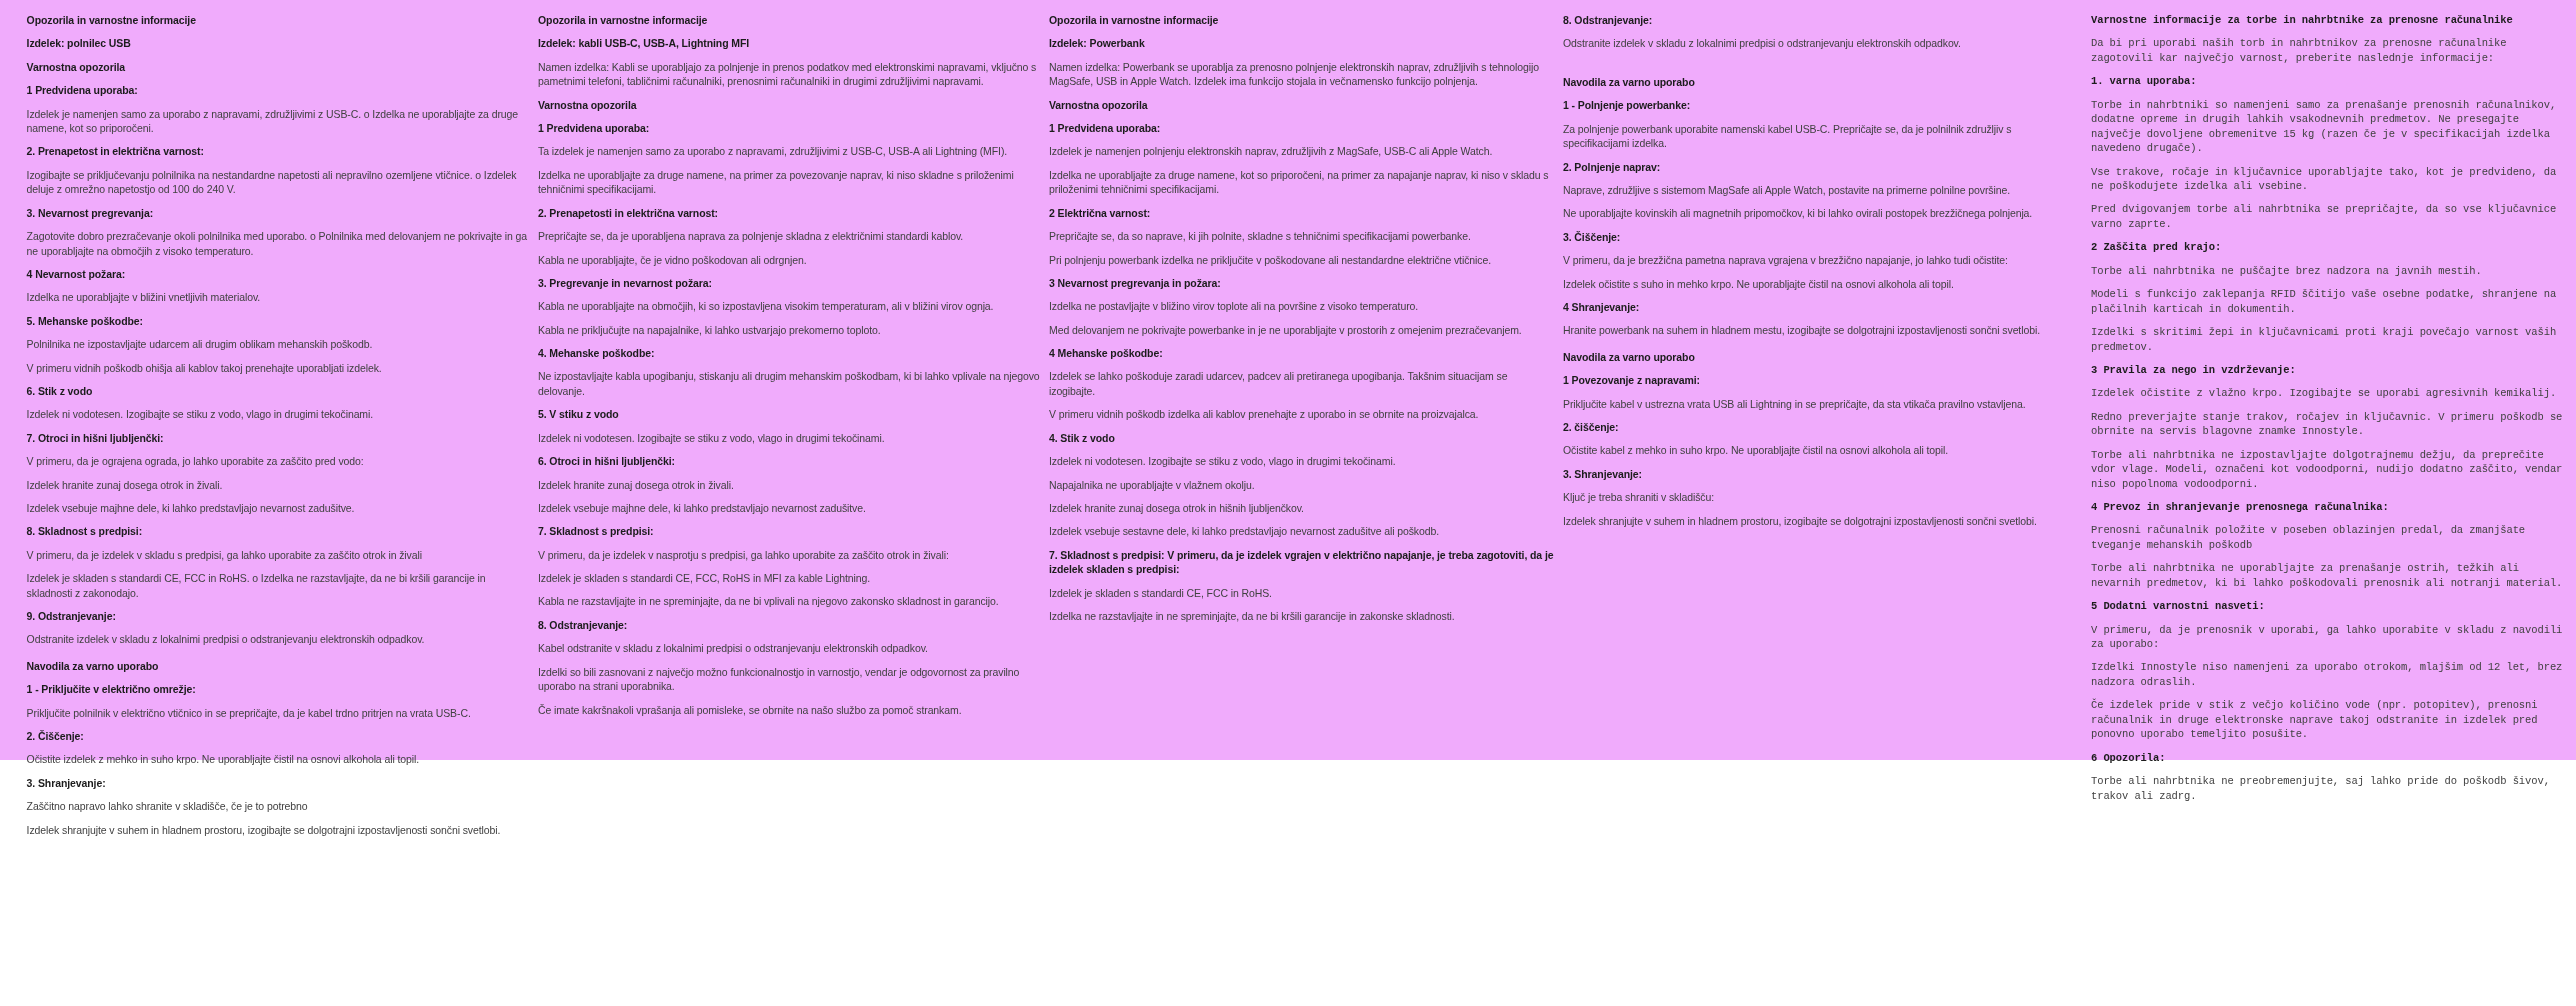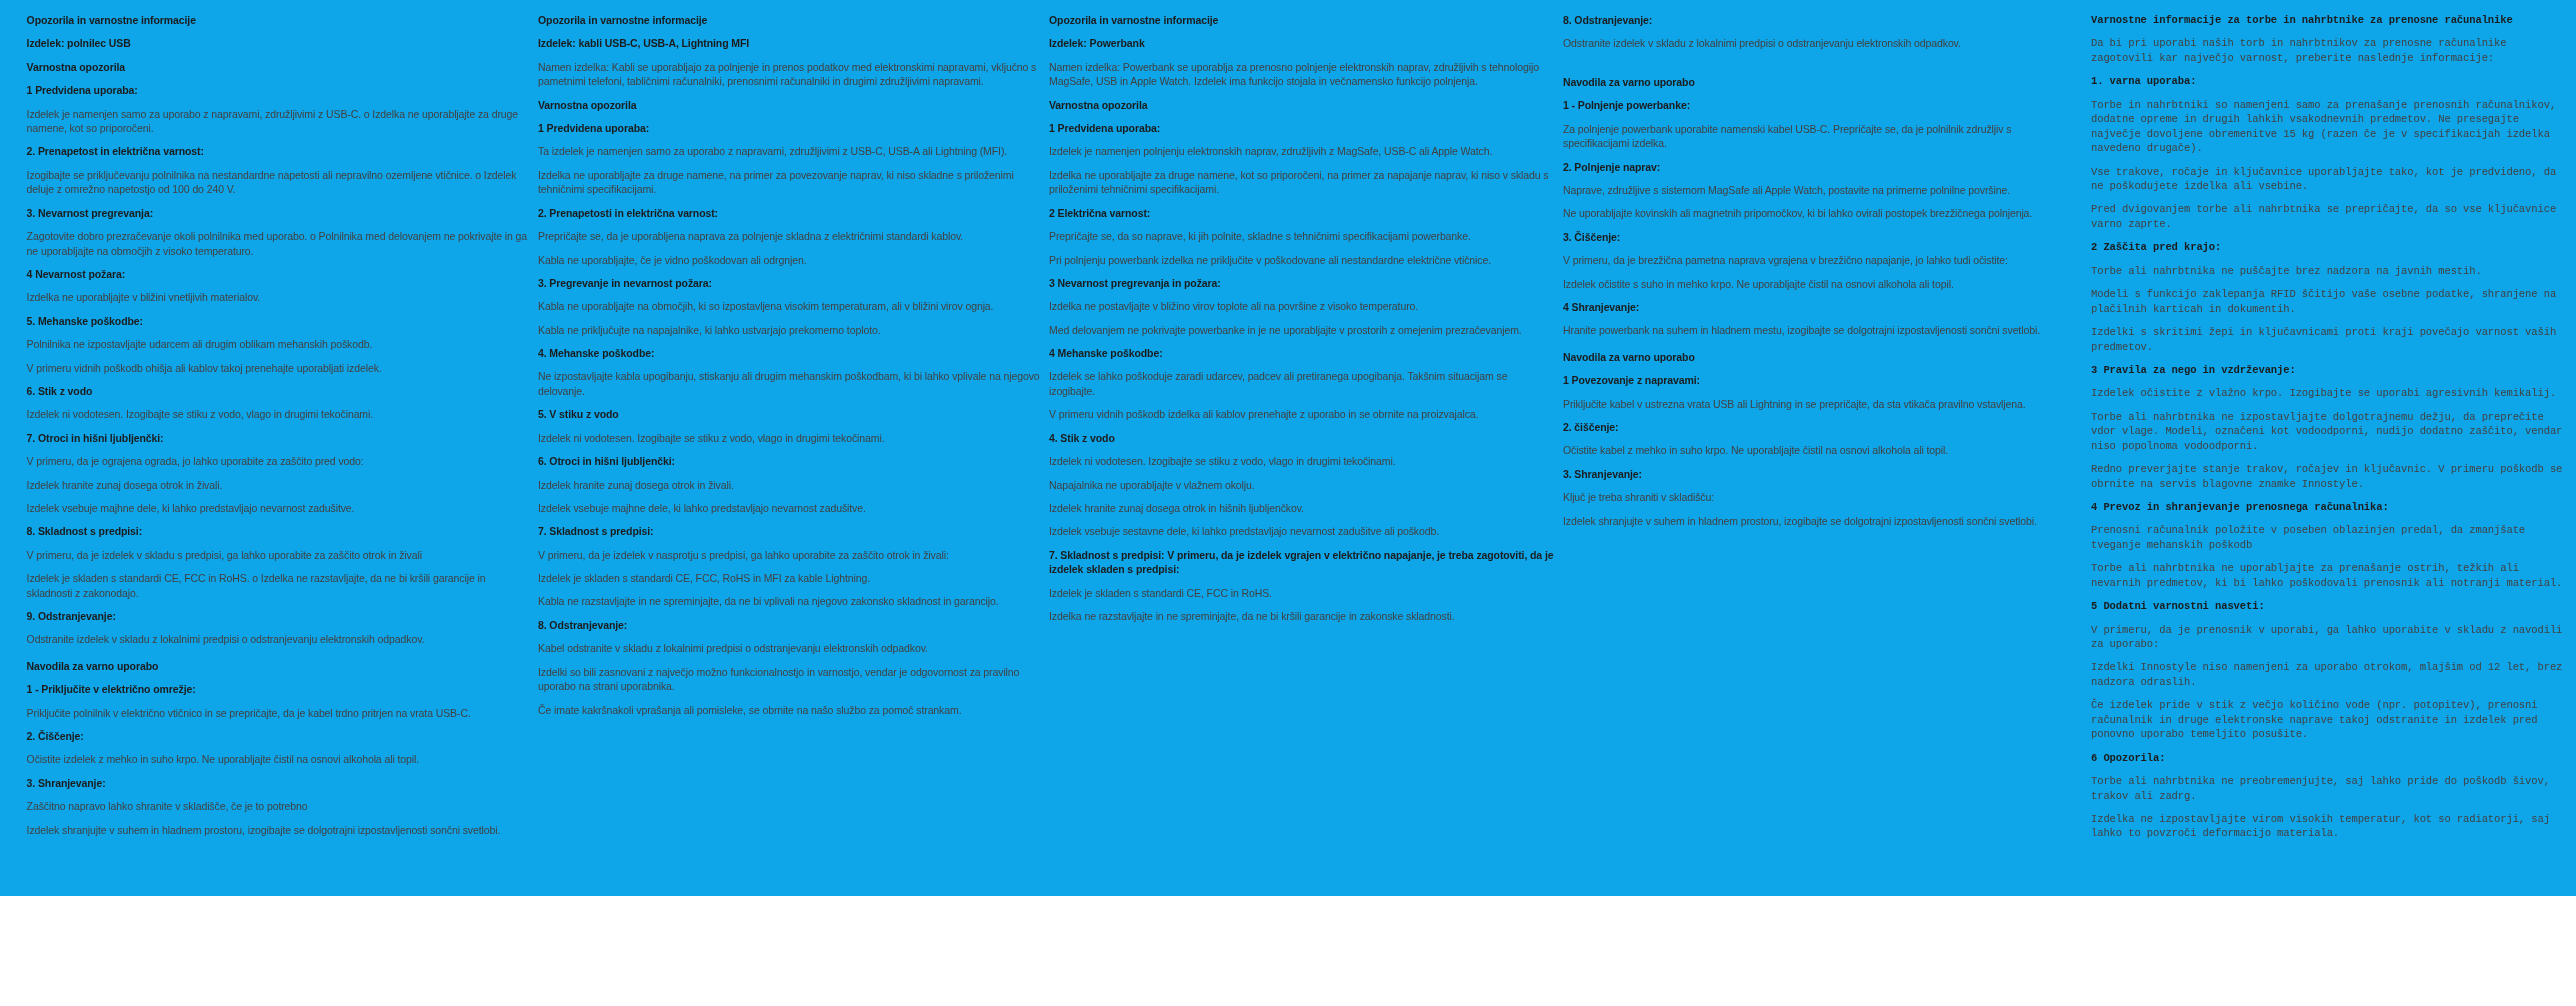--- a/index.html
+++ b/index.html
@@ -7,22 +7,22 @@
     padding: 0;
     width: 2576px;
     height: 1006px;
     background: #ffffff;
     overflow: hidden;
     font-family: "Liberation Sans", sans-serif;
   }
   .page {
     position: relative;
     width: 2576px;
-    height: 896px;
-    background: #0ea5e9;
+    height: 760px;
+    background: #f0abfc;
   }
   .col {
     position: absolute;
     top: 13px;
     width: 507px;
   }
   .col p {
     margin: 0 0 8.9px 0;
     font-size: 10.5px;
     line-height: 14.5px;
@@ -164,27 +164,26 @@
       <p class="h">1. varna uporaba:</p>
       <p>Torbe in nahrbtniki so namenjeni samo za prenašanje prenosnih računalnikov, dodatne opreme in drugih lahkih vsakodnevnih predmetov. Ne presegajte največje dovoljene obremenitve 15 kg (razen če je v specifikacijah izdelka navedeno drugače).</p>
       <p>Vse trakove, ročaje in ključavnice uporabljajte tako, kot je predvideno, da ne poškodujete izdelka ali vsebine.</p>
       <p>Pred dvigovanjem torbe ali nahrbtnika se prepričajte, da so vse ključavnice varno zaprte.</p>
       <p class="h">2 Zaščita pred krajo:</p>
       <p>Torbe ali nahrbtnika ne puščajte brez nadzora na javnih mestih.</p>
       <p>Modeli s funkcijo zaklepanja RFID ščitijo vaše osebne podatke, shranjene na plačilnih karticah in dokumentih.</p>
       <p>Izdelki s skritimi žepi in ključavnicami proti kraji povečajo varnost vaših predmetov.</p>
       <p class="h">3 Pravila za nego in vzdrževanje:</p>
       <p>Izdelek očistite z vlažno krpo. Izogibajte se uporabi agresivnih kemikalij.</p>
+      <p>Redno preverjajte stanje trakov, ročajev in ključavnic. V primeru poškodb se obrnite na servis blagovne znamke Innostyle.</p>
       <p>Torbe ali nahrbtnika ne izpostavljajte dolgotrajnemu dežju, da preprečite vdor vlage. Modeli, označeni kot vodoodporni, nudijo dodatno zaščito, vendar niso popolnoma vodoodporni.</p>
-      <p>Redno preverjajte stanje trakov, ročajev in ključavnic. V primeru poškodb se obrnite na servis blagovne znamke Innostyle.</p>
       <p class="h">4 Prevoz in shranjevanje prenosnega računalnika:</p>
       <p>Prenosni računalnik položite v poseben oblazinjen predal, da zmanjšate tveganje mehanskih poškodb</p>
       <p>Torbe ali nahrbtnika ne uporabljajte za prenašanje ostrih, težkih ali nevarnih predmetov, ki bi lahko poškodovali prenosnik ali notranji material.</p>
       <p class="h">5 Dodatni varnostni nasveti:</p>
       <p>V primeru, da je prenosnik v uporabi, ga lahko uporabite v skladu z navodili za uporabo:</p>
       <p>Izdelki Innostyle niso namenjeni za uporabo otrokom, mlajšim od 12 let, brez nadzora odraslih.</p>
       <p>Če izdelek pride v stik z večjo količino vode (npr. potopitev), prenosni računalnik in druge elektronske naprave takoj odstranite in izdelek pred ponovno uporabo temeljito posušite.</p>
       <p class="h">6 Opozorila:</p>
       <p>Torbe ali nahrbtnika ne preobremenjujte, saj lahko pride do poškodb šivov, trakov ali zadrg.</p>
-      <p>Izdelka ne izpostavljajte virom visokih temperatur, kot so radiatorji, saj lahko to povzroči deformacijo materiala.</p>
     </section>
 </div>
 
 
 </body></html>

